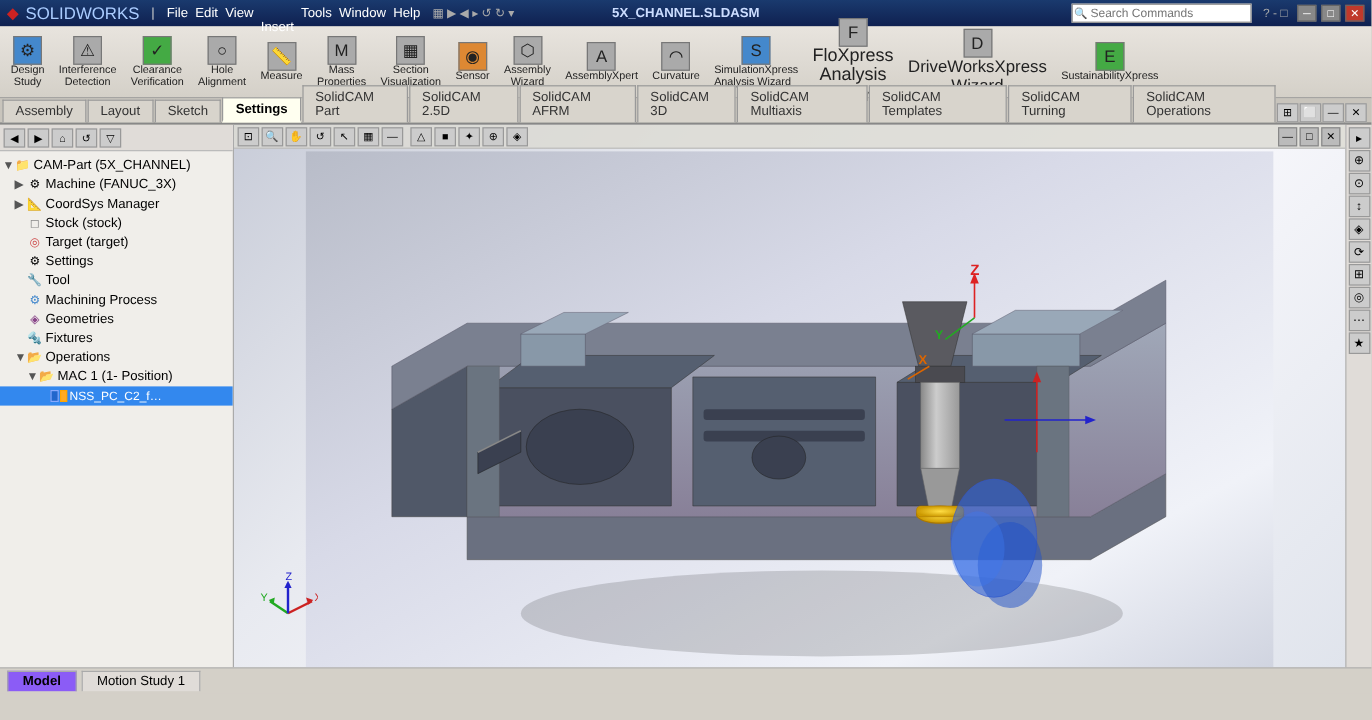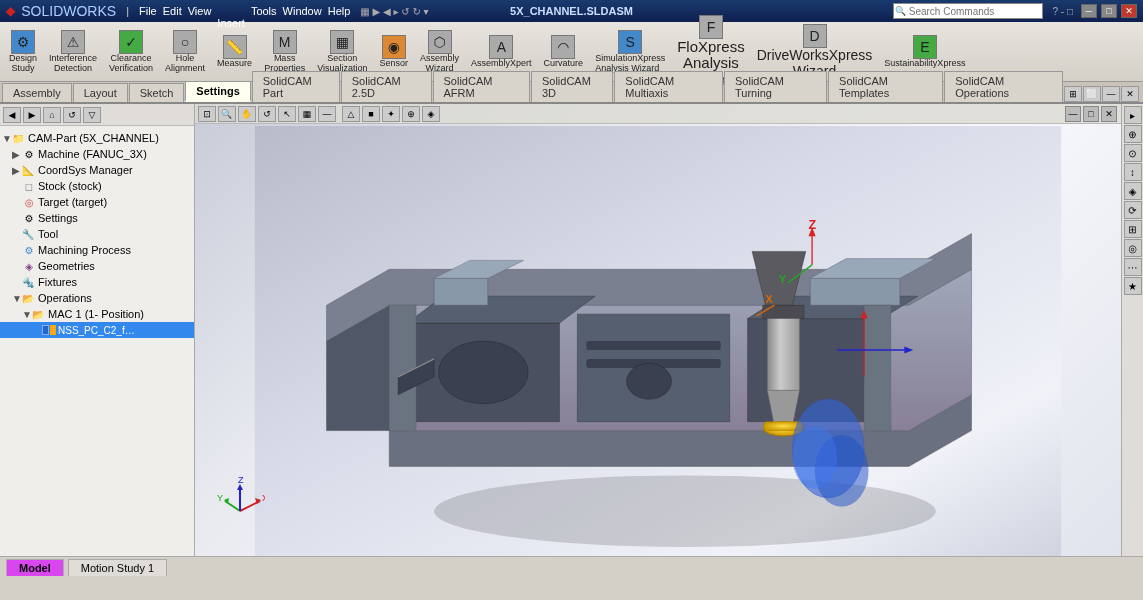--- a/index.html
+++ b/index.html
@@ -203,21 +203,21 @@
       font-size: 11px;
     }
     .status-tab {
       padding: 2px 12px;
       background: #e0dcd8;
       border: 1px solid #aaa;
       border-bottom: none;
       cursor: pointer;
       font-size: 11px;
     }
-    .status-tab.active { background: #d946ef; font-weight: bold; }
+    .status-tab.active { background: #8b5cf6; font-weight: bold; }
 
     
     #vp-right-icons {
       position: absolute;
       top: 2px;
       right: 4px;
       display: flex;
       gap: 2px;
     }
     .vpri { width: 16px; height: 16px; background: #bbb; border: 1px solid #888; font-size: 9px; cursor: pointer; display: flex; align-items: center; justify-content: center; }
@@ -321,22 +321,22 @@
 <div id="tabs">
   <div class="tab">Assembly</div>
   <div class="tab">Layout</div>
   <div class="tab">Sketch</div>
   <div class="tab active">Settings</div>
   <div class="tab">SolidCAM Part</div>
   <div class="tab">SolidCAM 2.5D</div>
   <div class="tab">SolidCAM AFRM</div>
   <div class="tab">SolidCAM 3D</div>
   <div class="tab">SolidCAM Multiaxis</div>
+  <div class="tab">SolidCAM Templates</div>
   <div class="tab">SolidCAM Turning</div>
-  <div class="tab">SolidCAM Templates</div>
   <div class="tab">SolidCAM Operations</div>
 
   <div style="margin-left:auto;display:flex;align-items:center;gap:1px;padding-right:4px;">
     <div class="stbtn">⊞</div>
     <div class="stbtn">⬜</div>
     <div class="stbtn">—</div>
     <div class="stbtn">✕</div>
   </div>
 </div>
 

